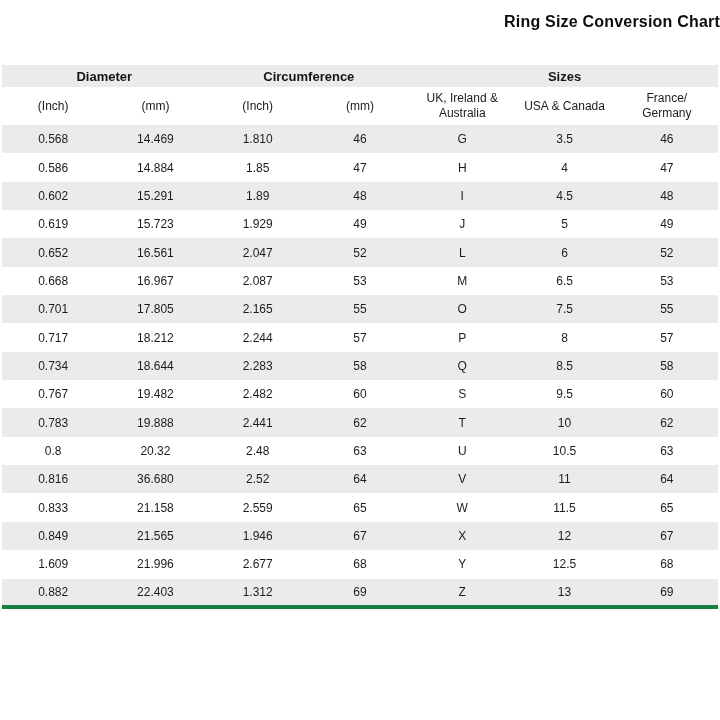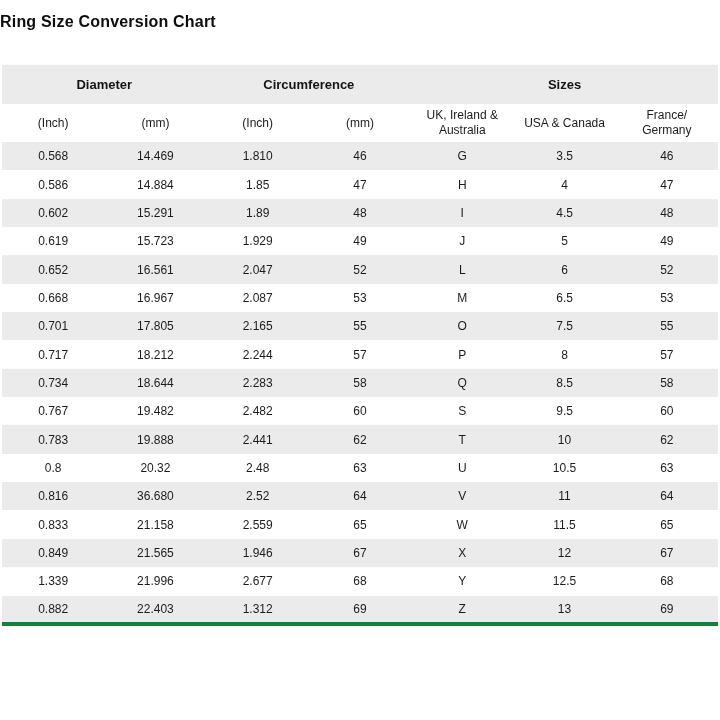--- a/index.html
+++ b/index.html
@@ -11,34 +11,34 @@
     overflow: hidden;
     font-family: "Liberation Sans", sans-serif;
     color: #1c1c1c;
   }
   .title {
     margin-top: 13px;
     height: 18px;
     line-height: 18px;
     font-size: 16px;
     font-weight: 700;
-    text-align: left;
+    text-align: right;
     color: #0d0d0d;
     letter-spacing: 0.2px;
   }
   table.conversion-table {
     margin: 34px auto 0;
     width: 716px;
     border-collapse: collapse;
     table-layout: fixed;
   }
   table.conversion-table col { width: 14.2857%; }
   tr.group-row th {
     background: #ebebeb;
-    height: 39px;
+    height: 22px;
     font-size: 13px;
     font-weight: 700;
     color: #141414;
     text-align: center;
     vertical-align: middle;
     padding: 0;
   }
   tr.sub-row th {
     background: #ffffff;
     height: 38px;
@@ -225,21 +225,21 @@
         <tr>
           <td>0.849</td>
           <td>21.565</td>
           <td>1.946</td>
           <td>67</td>
           <td>X</td>
           <td>12</td>
           <td>67</td>
         </tr>
         <tr>
-          <td>1.339</td>
+          <td>1.609</td>
           <td>21.996</td>
           <td>2.677</td>
           <td>68</td>
           <td>Y</td>
           <td>12.5</td>
           <td>68</td>
         </tr>
         <tr>
           <td>0.882</td>
           <td>22.403</td>

